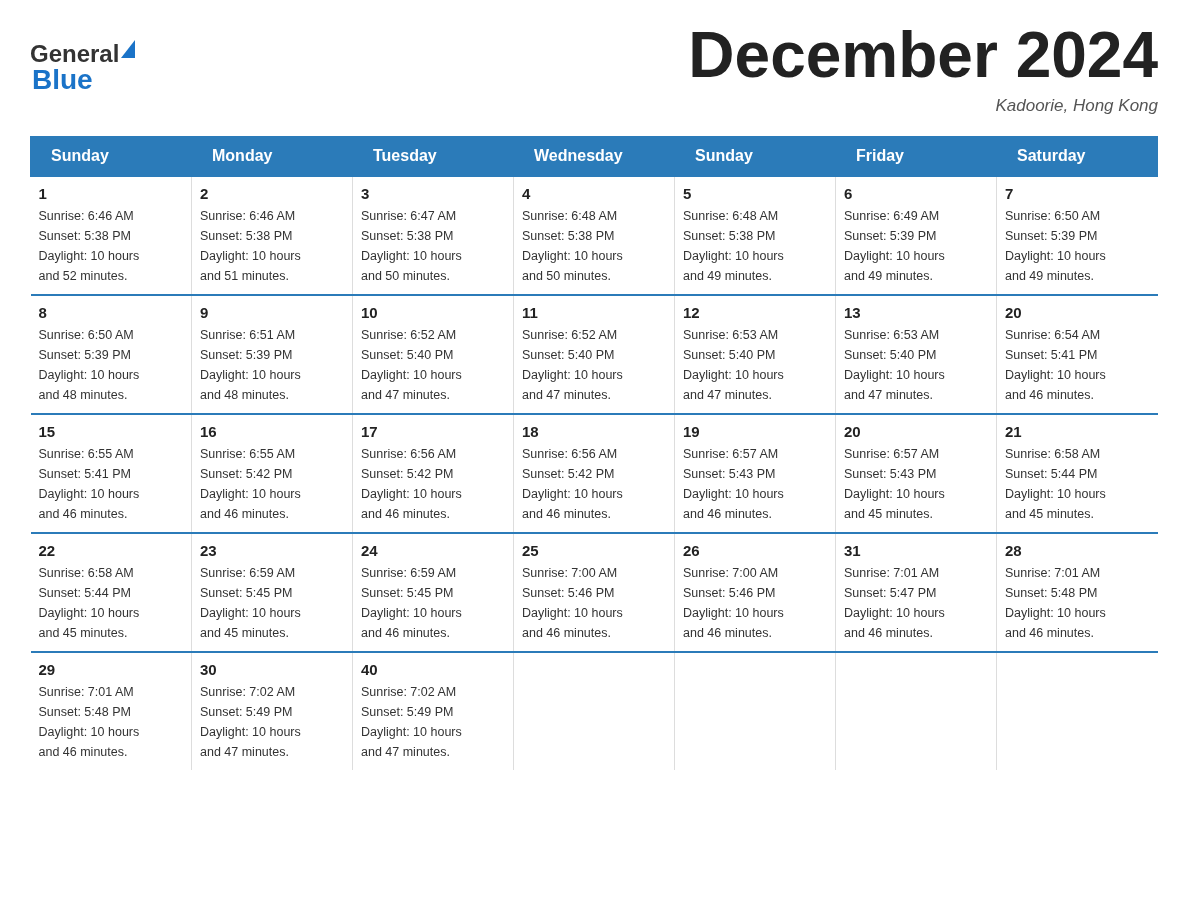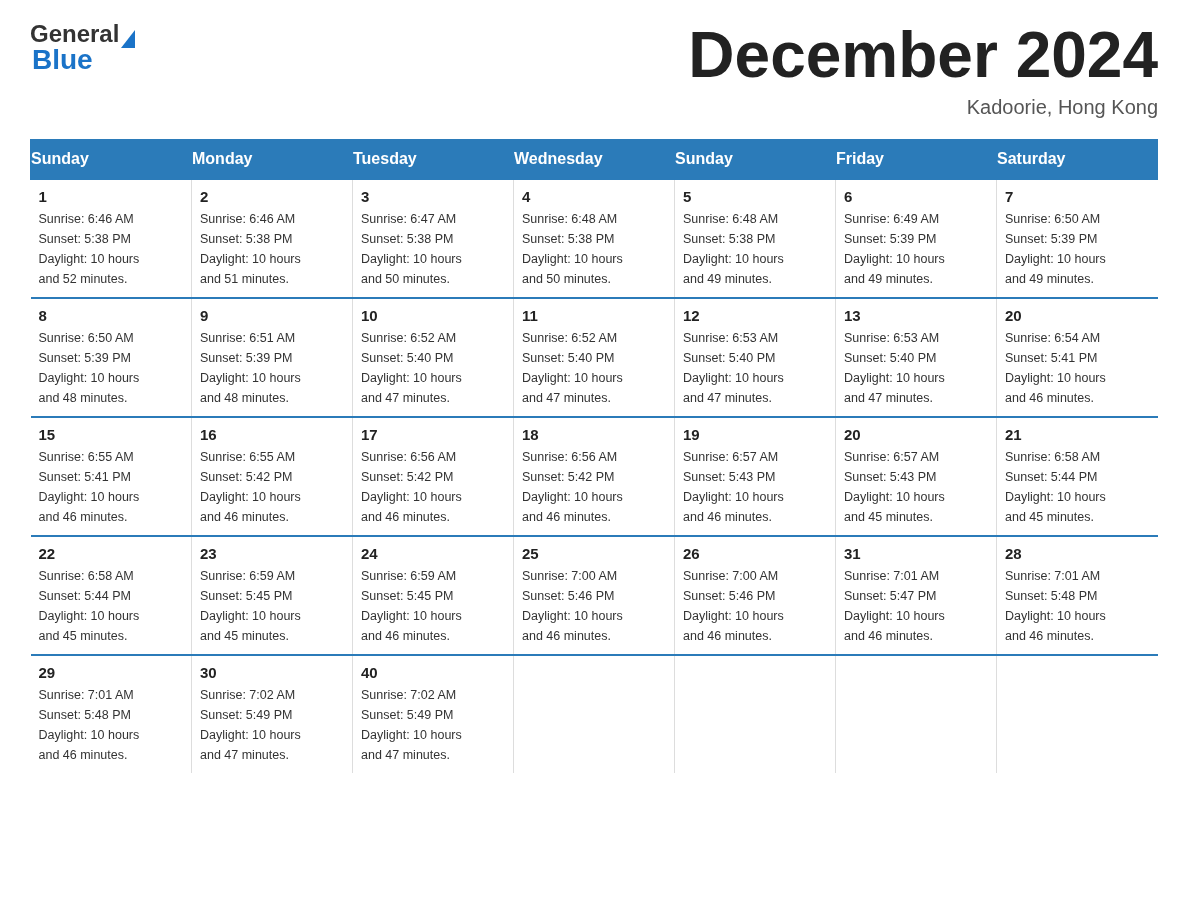--- a/index.html
+++ b/index.html
@@ -19,37 +19,38 @@
     .title-block {
       text-align: right;
     }
     .calendar-title {
       font-size: 64px;
       font-weight: bold;
       color: #222;
       line-height: 1.1;
     }
     .calendar-subtitle {
-      font-size: 20px;
+      font-size: 17px;
       color: #555;
       margin-top: 6px;
+      font-style: italic;
     }
     table {
       width: 100%;
       border-collapse: collapse;
       table-layout: fixed;
     }
     thead tr {
       background-color: #2b7bb9;
     }
     thead th {
       color: #fff;
       font-size: 16px;
       font-weight: 600;
-      padding: 10px 0;
+      padding: 10px 20px;
       text-align: left;
       border: 1px solid #2b7bb9;
     }
     tbody tr {
       border-top: 2px solid #2b7bb9;
     }
     tbody td {
       vertical-align: top;
       padding: 8px;
       font-size: 13px;
@@ -76,21 +77,22 @@
     .empty-cell {
       background: #fff;
     }
     .logo-container {
       display: flex;
       flex-direction: column;
       align-items: flex-start;
     }
     .logo-line1 {
       display: flex;
-      align-items: flex-end;
+      align-items: flex-start;
+      margin-top: 20px;
     }
     .logo-arrow {
       display: inline-block;
       width: 0;
       height: 0;
       border-style: solid;
       border-width: 0 0 18px 14px;
       border-color: transparent transparent #1a73c8 transparent;
       margin-left: 2px;
       vertical-align: middle;

